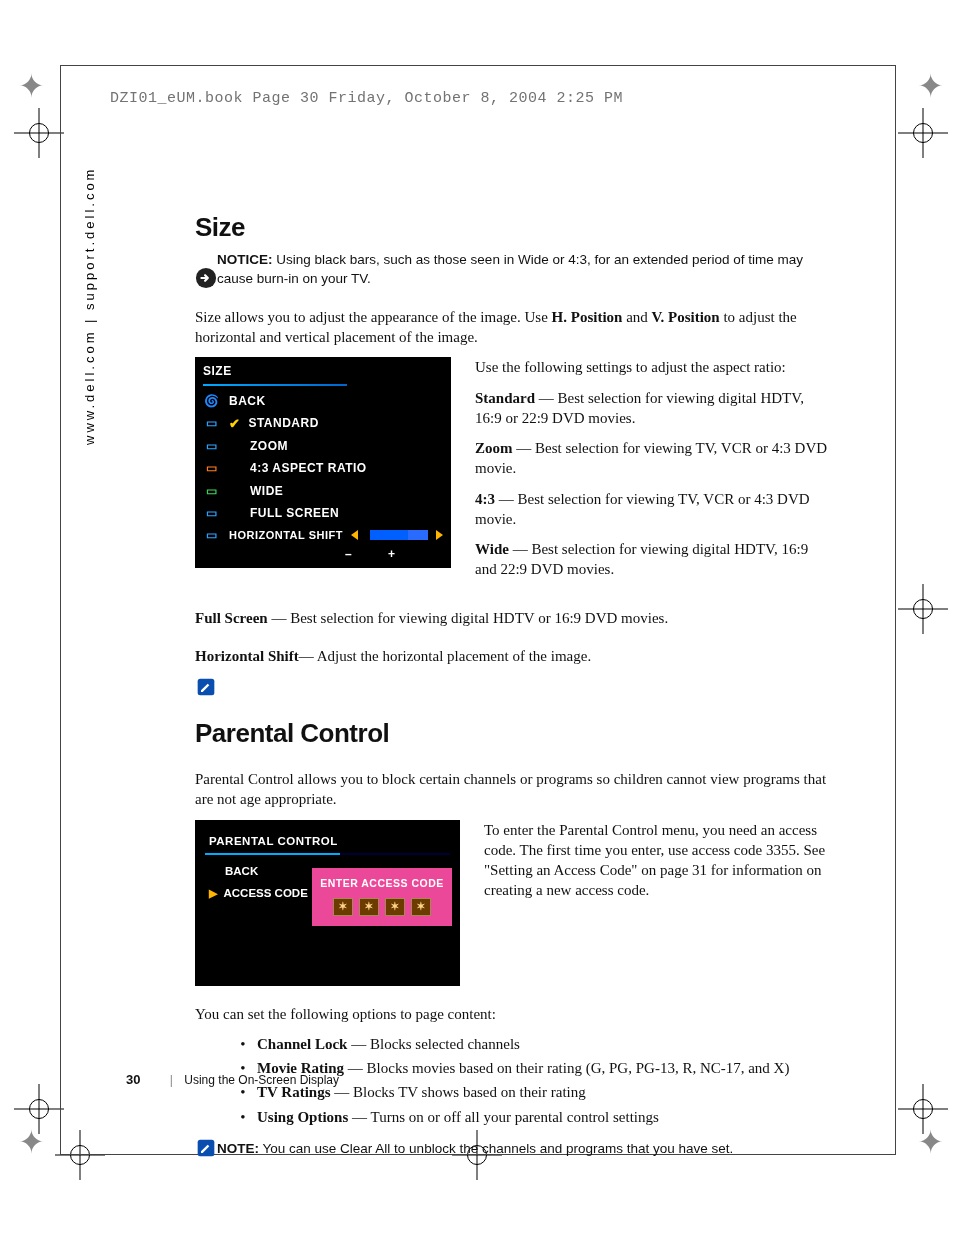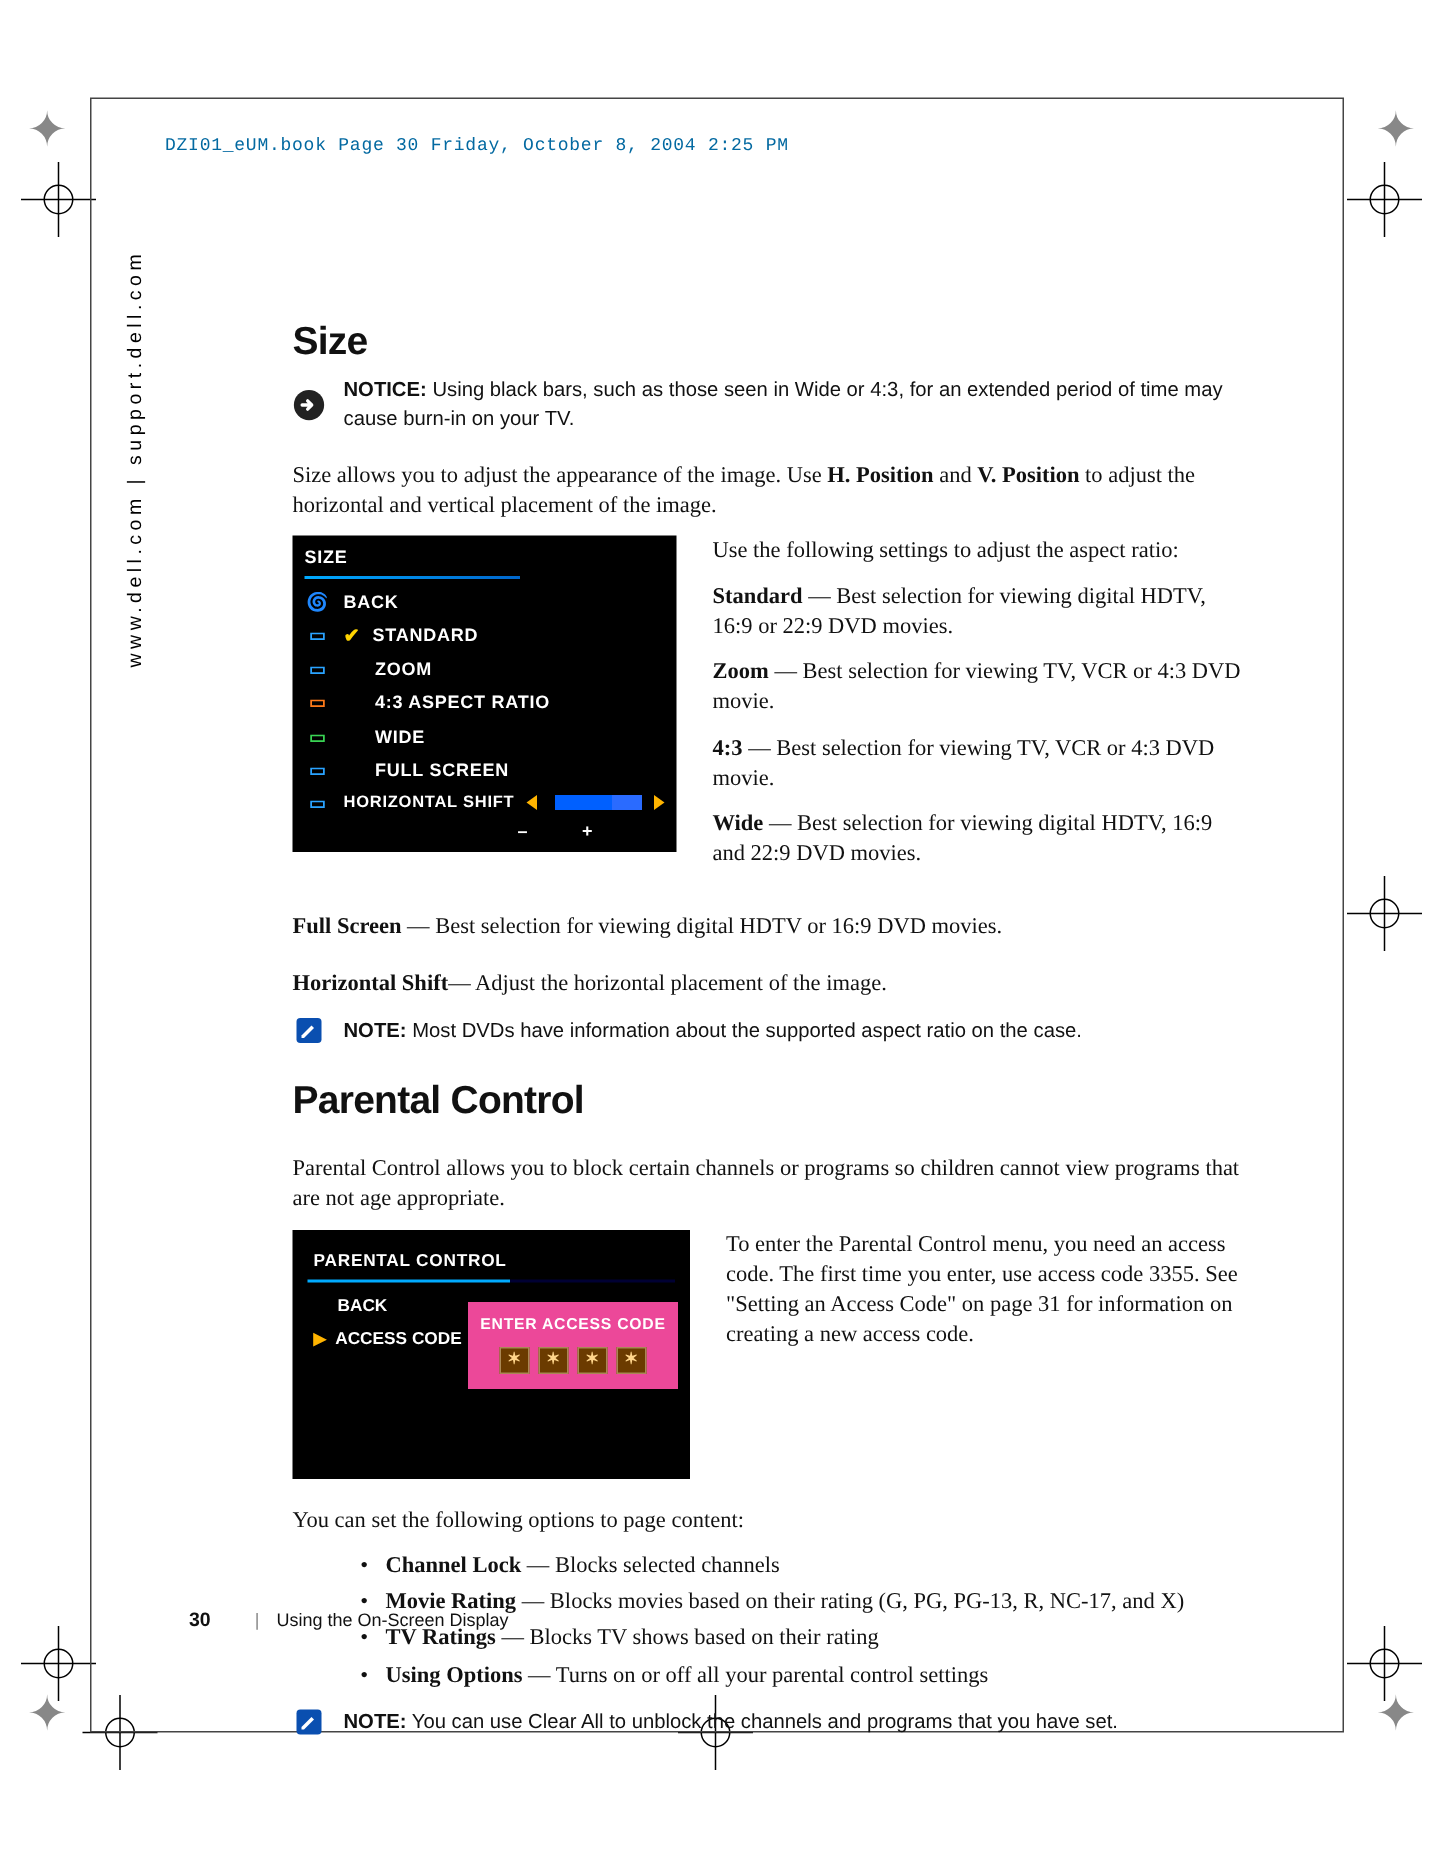--- a/index.html
+++ b/index.html
@@ -39,23 +39,23 @@
     top: 65px;
     width: 834px;
     height: 1088px;
     border: 0.5px solid #444;
   }
   .header-line {
     position: absolute;
     left: 110px;
     top: 90px;
     font-family: 'Courier New', monospace;
-    font-size: 12px;
+    font-size: 15px;
     letter-spacing: .5px;
-    color: #0369a1;
+    color: #737373;
   }
   .side-url {
     position: absolute;
     left: 82px;
     top: 445px;
     transform: rotate(-90deg);
     transform-origin: left top;
     font-family: Arial, Helvetica, sans-serif;
     font-size: 13px;
     letter-spacing: 3px;
@@ -74,22 +74,22 @@
   }
   h2.section {
     font-family: Arial, Helvetica, sans-serif;
     font-weight: 900;
     font-size: 26px;
     margin: 0 0 6px 0;
     letter-spacing: -0.5px;
   }
   .notice-row, .note-row {
     display: flex;
-    align-items: center;
-    gap: 12px;
+    align-items: flex-end;
+    gap: 0;
     margin: 4px 0 10px 0;
   }
   .icon { flex: 0 0 22px; height: 22px; display:flex; align-items:center; justify-content:center; }
   .notice-text, .note-text {
     font-family: Arial, Helvetica, sans-serif;
     font-size: 13.5px;
     line-height: 1.4;
   }
   .notice-text .lbl, .note-text .lbl { font-weight: 800; }
   p.body { margin: 18px 0 10px 0; }
@@ -297,24 +297,20 @@
   <p class="body"><span class="bold">Full Screen</span><span> — Best selection for viewing digital HDTV or 16:9 DVD movies.</span></p>
   <p class="body"><span class="bold">Horizontal Shift</span><span>— Adjust the horizontal placement of the image.</span></p>
 
   <div class="note-row">
     <span class="icon">
       <svg viewBox="0 0 24 24" width="20" height="20">
           <rect x="2" y="2" width="20" height="20" rx="3" fill="#0a4fb0"></rect>
           <path d="M6 16l8-8 2 2-8 8H6v-2z" fill="#fff"></path>
         </svg>
     </span>
-    <div class="note-text">
-      <span class="lbl">NOTE:</span>
-      <span>Most DVDs have information about the supported aspect ratio on the case.</span>
-    </div>
   </div>
 
   <h2 class="section" style="margin-top:18px">Parental Control</h2>
   <p class="body">Parental Control allows you to block certain channels or programs so children cannot view programs that are not age appropriate.</p>
 
   <div class="pc-wrap">
     <div class="pc-osd">
       <div class="pct">PARENTAL CONTROL</div>
       <div class="pcrule"></div>
       <div class="pcrow">

